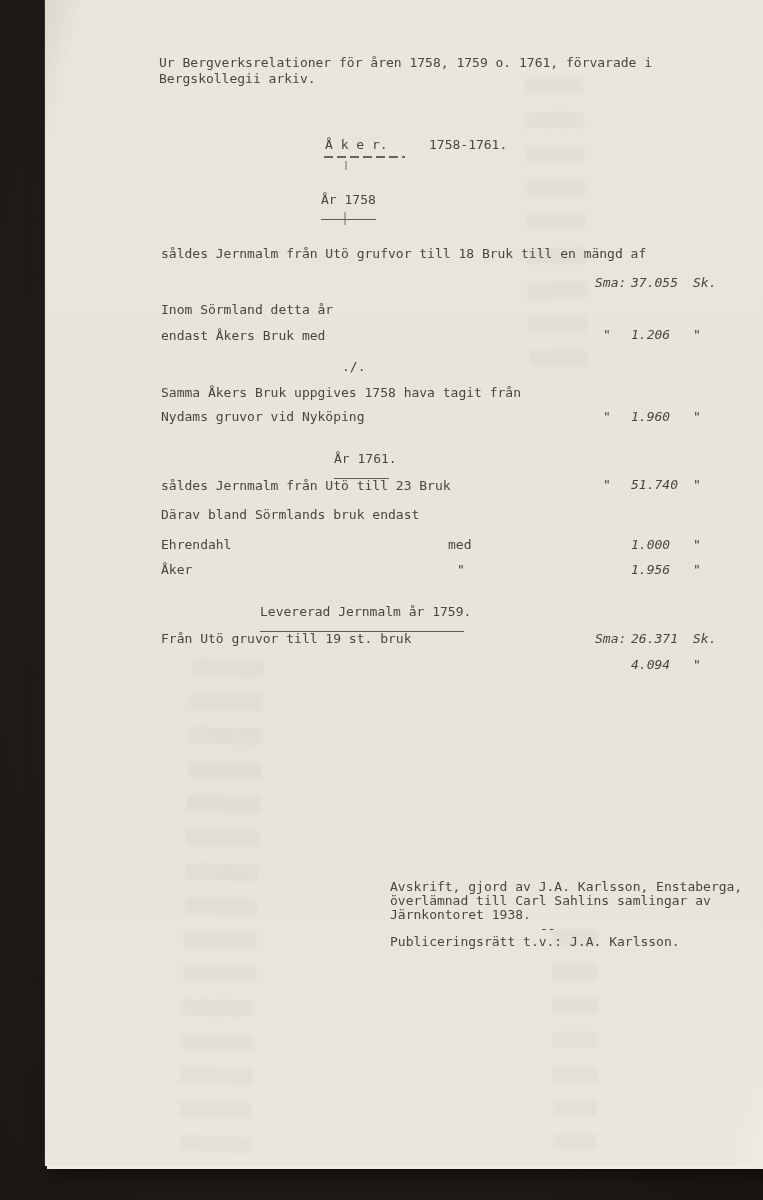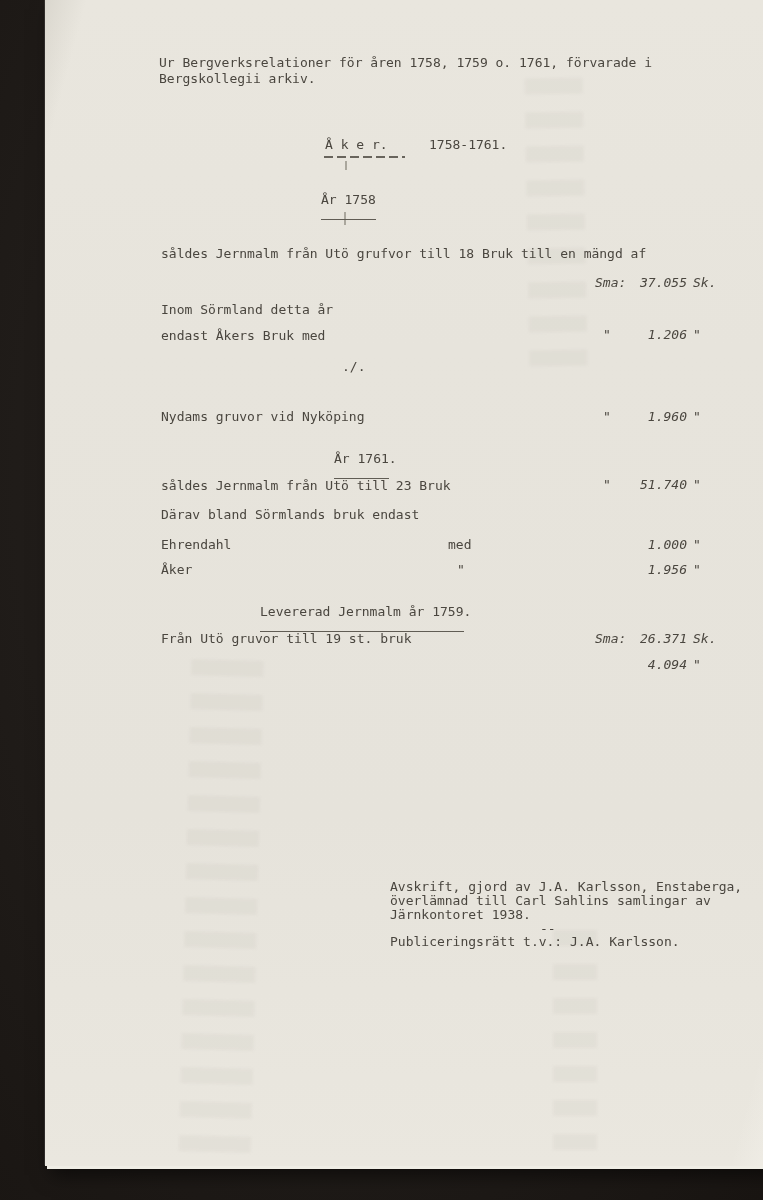--- a/index.html
+++ b/index.html
@@ -17,21 +17,21 @@
     box-shadow: 2px 3px 0 0 #efede5, -1px -1px 0 0 rgba(255,255,255,0.10), 6px 9px 18px rgba(0,0,0,0.55);
     color:#4a463f;font-size:13px;line-height:16px;white-space:pre;margin-left:32px;
   }
   .tl{position:absolute;}
   .ul{border-bottom:1.6px solid rgba(72,68,60,0.85);padding-bottom:12px;}
   .dash-ul{position:absolute;height:2px;
     background:repeating-linear-gradient(90deg, rgba(72,68,60,0.8) 0 9px, rgba(72,68,60,0) 9px 13px);}
   .amt{position:absolute;left:550px;width:190px;display:flex;align-items:baseline;font-style:italic;}
   .amt .lab{display:inline-block;width:36px;}
   .amt .lab.ditto{padding-left:8px;box-sizing:border-box;}
-  .amt .val{display:inline-block;width:56px;text-align:right;}
+  .amt .val{display:inline-block;width:56px;text-align:left;}
   .amt .unit{margin-left:6px;}
   .tick{position:absolute;width:1.6px;background:rgba(95,90,80,0.45);}
   .notch{position:absolute;left:729px;top:211px;width:8px;height:13px;
     background:linear-gradient(90deg, rgba(60,52,45,0.15), #322c26 60%, #241f1b);border-radius:2px 0 0 2px;}
   .ghost{position:absolute;filter:blur(1.6px);opacity:.55;pointer-events:none;
     background:repeating-linear-gradient(180deg, rgba(118,112,98,0.10) 0 16px, rgba(118,112,98,0) 16px 34px);}
 </style>
 </head>
 <body>
 
@@ -70,20 +70,21 @@
 
   <div class="tl" style="left:116px;top:328px">endast Åkers Bruk med</div>
   <div class="amt" style="top:327px">
     <span class="lab ditto">"</span>
     <span class="val">1.206</span>
     <span class="unit">"</span>
   </div>
 
   <div class="tl" style="left:297px;top:359px">./.</div>
 
+  <div class="tl" style="left:116px;top:385px">Samma Åkers Bruk uppgives 1758 hava tagit från</div>
   <div class="tl" style="left:116px;top:409px">Nydams gruvor vid Nyköping</div>
   <div class="amt" style="top:409px">
     <span class="lab ditto">"</span>
     <span class="val">1.960</span>
     <span class="unit">"</span>
   </div>
 
   
   <div class="tl" style="left:289px;top:451px"><span class="ul">År 1761</span><span>.</span></div>
 

